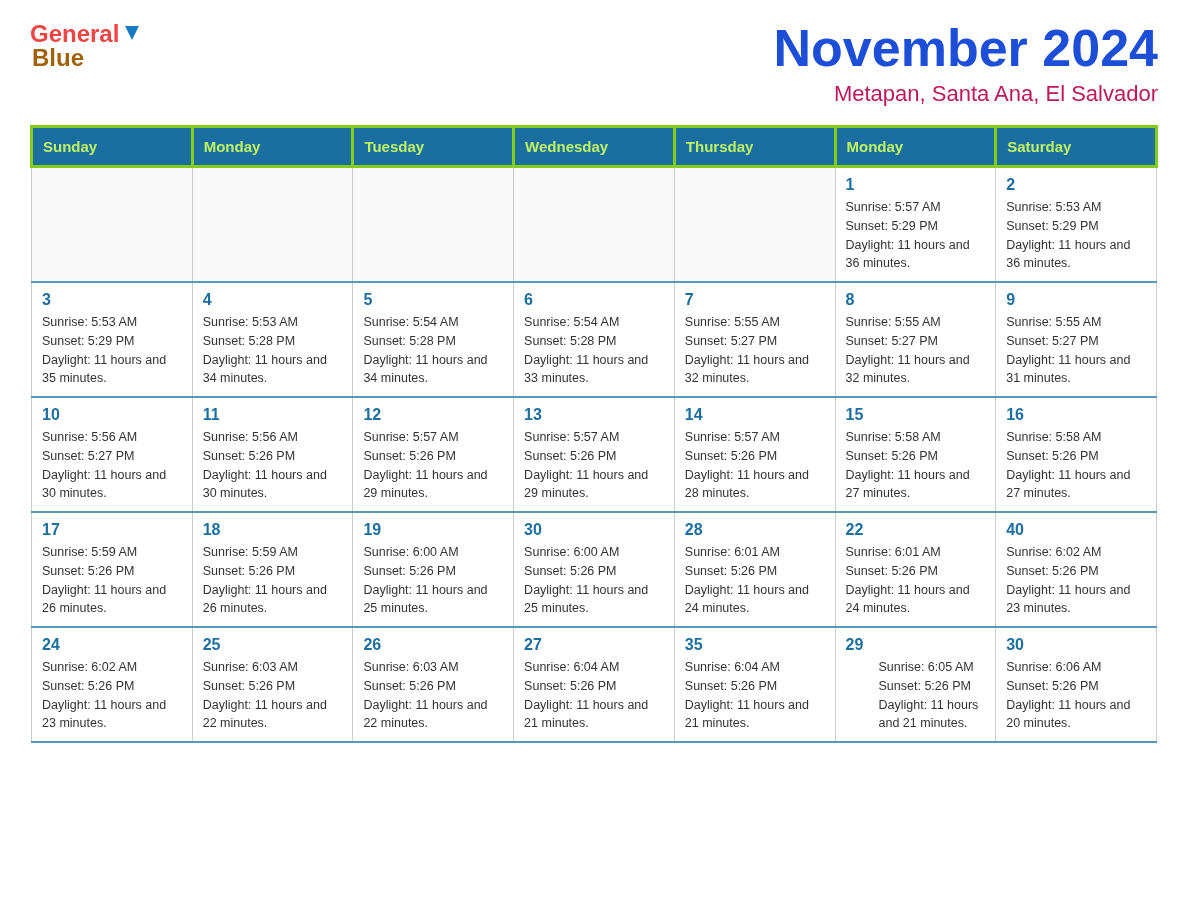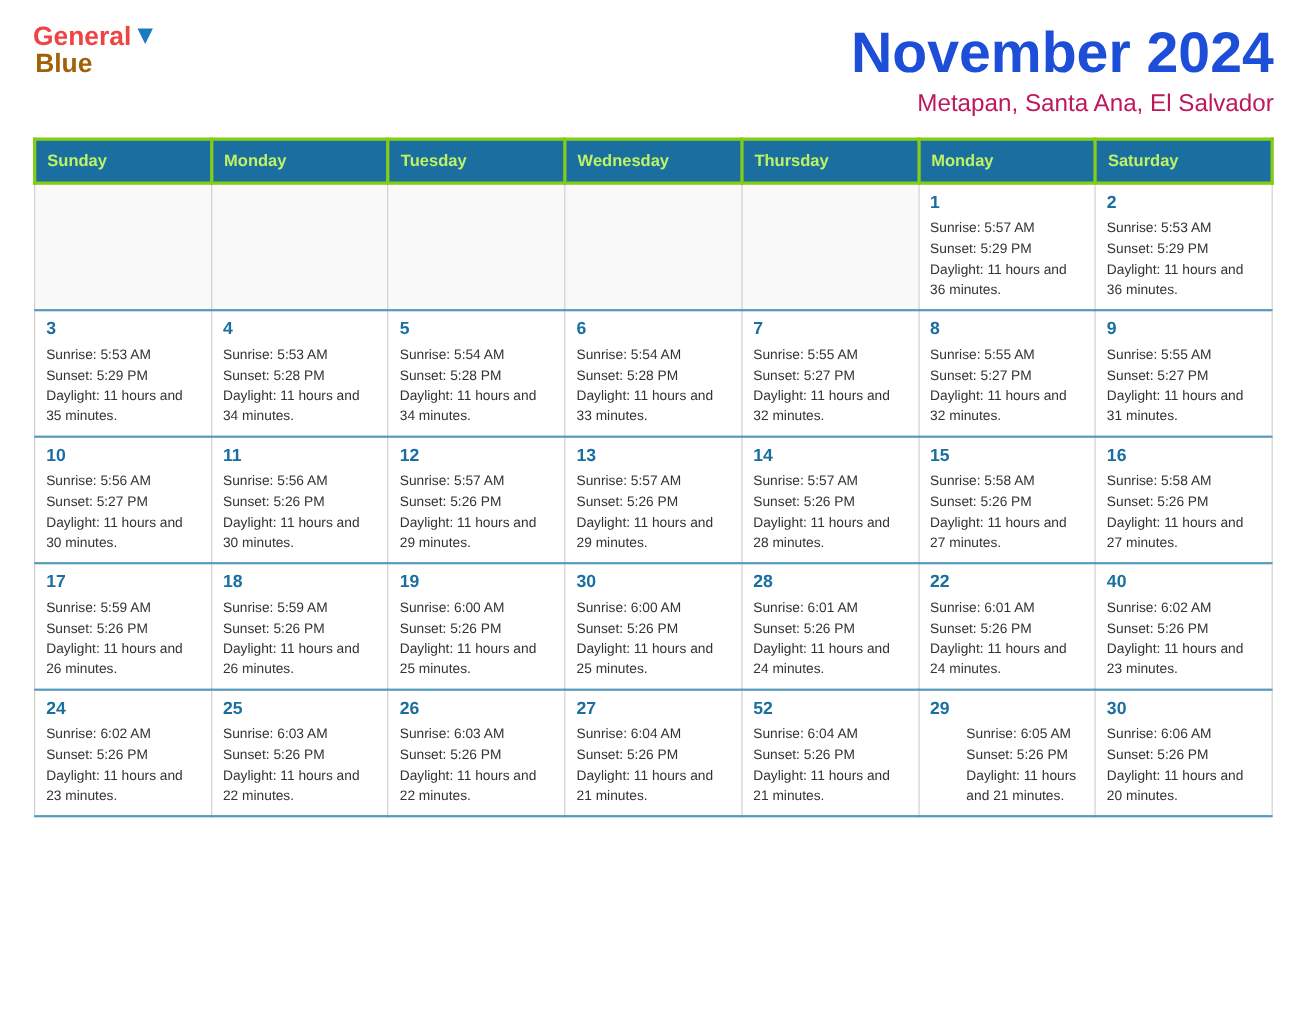--- a/index.html
+++ b/index.html
@@ -294,21 +294,21 @@
 Sunset: 5:26 PM
 Daylight: 11 hours and 22 minutes.</div>
         </td>
         <td>
           <span class="day-number">27</span>
           <div class="day-info" style="white-space: pre-line;">Sunrise: 6:04 AM
 Sunset: 5:26 PM
 Daylight: 11 hours and 21 minutes.</div>
         </td>
         <td>
-          <span class="day-number">52</span>
+          <span class="day-number">35</span>
           <div class="day-info" style="white-space: pre-line;">Sunrise: 6:04 AM
 Sunset: 5:26 PM
 Daylight: 11 hours and 21 minutes.</div>
         </td>
         <td>
           <span class="day-number">29</span>
           <div class="day-info" style="white-space: pre-line; margin-left: 33px;">Sunrise: 6:05 AM
 Sunset: 5:26 PM
 Daylight: 11 hours and 21 minutes.</div>
         </td>

